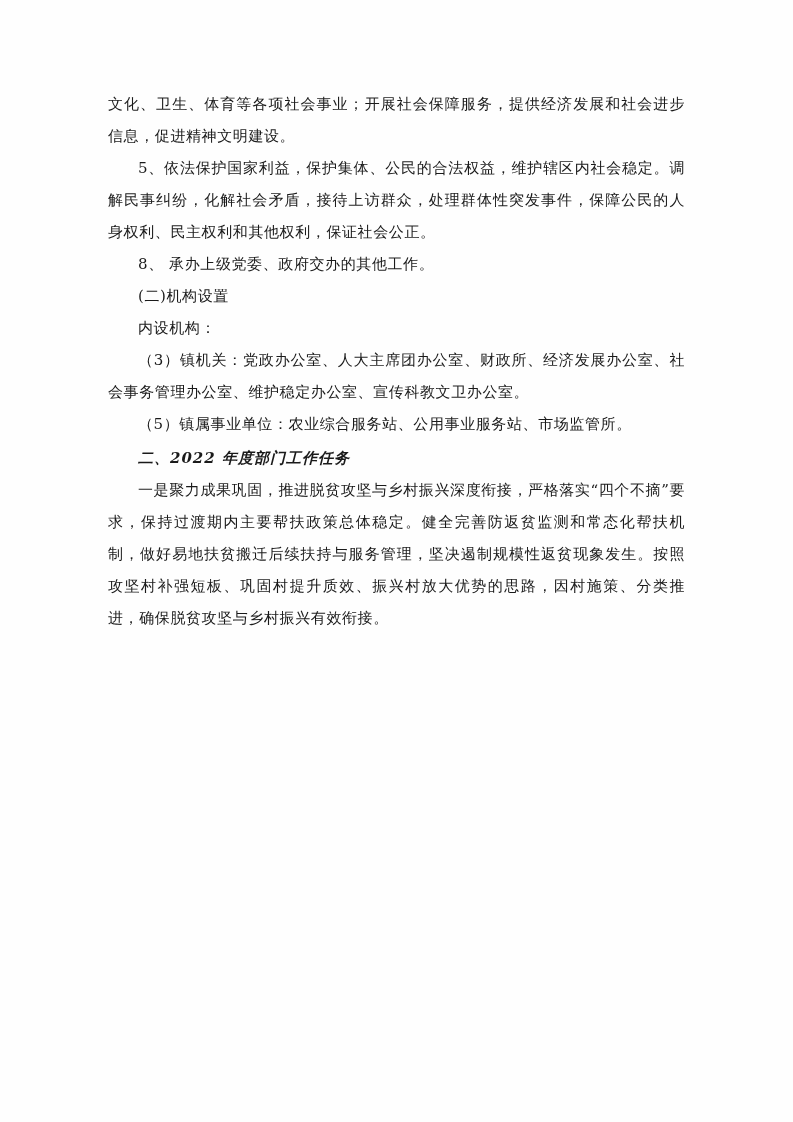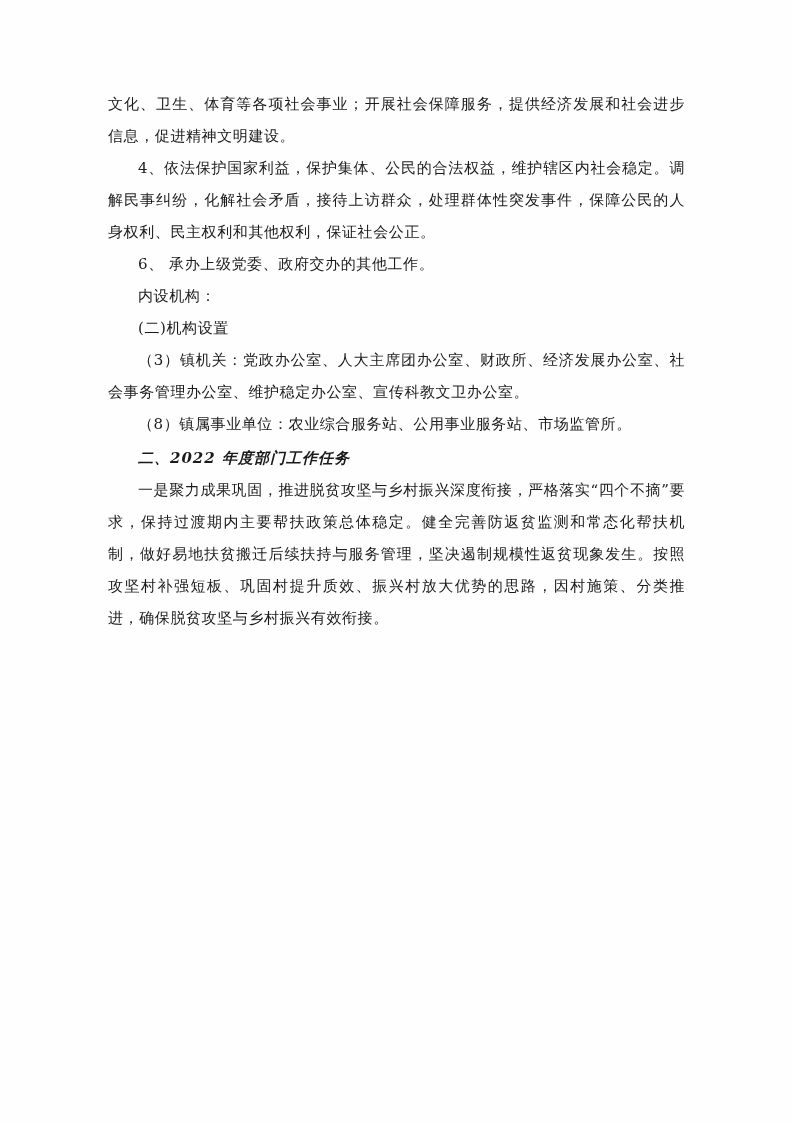--- a/index.html
+++ b/index.html
@@ -48,31 +48,31 @@
   }
 </style>
 </head>
 <body>
 
 <div class="page">
   <div class="doc-body">
 
     <p class="para no-indent">文化、卫生、体育等各项社会事业；开展社会保障服务，提供经济发展和社会进步信息，促进精神文明建设。</p>
 
-    <p class="para">4、依法保护国家利益，保护集体、公民的合法权益，维护辖区内社会稳定。调解民事纠纷，化解社会矛盾，接待上访群众，处理群体性突发事件，保障公民的人身权利、民主权利和其他权利，保证社会公正。</p>
+    <p class="para">5、依法保护国家利益，保护集体、公民的合法权益，维护辖区内社会稳定。调解民事纠纷，化解社会矛盾，接待上访群众，处理群体性突发事件，保障公民的人身权利、民主权利和其他权利，保证社会公正。</p>
 
-    <p class="para">6、 承办上级党委、政府交办的其他工作。</p>
+    <p class="para">8、 承办上级党委、政府交办的其他工作。</p>
+
+    <p class="para">(二)机构设置</p>
 
     <p class="para">内设机构：</p>
 
-    <p class="para">(二)机构设置</p>
-
     <p class="para">（3）镇机关：党政办公室、人大主席团办公室、财政所、经济发展办公室、社会事务管理办公室、维护稳定办公室、宣传科教文卫办公室。</p>
 
-    <p class="para">（8）镇属事业单位：农业综合服务站、公用事业服务站、市场监管所。</p>
+    <p class="para">（5）镇属事业单位：农业综合服务站、公用事业服务站、市场监管所。</p>
 
     <div class="section-gap"></div>
 
     <p class="heading">二、2022 年度部门工作任务</p>
 
     <p class="para">一是聚力成果巩固，推进脱贫攻坚与乡村振兴深度衔接，严格落实“四个不摘”要求，保持过渡期内主要帮扶政策总体稳定。健全完善防返贫监测和常态化帮扶机制，做好易地扶贫搬迁后续扶持与服务管理，坚决遏制规模性返贫现象发生。按照攻坚村补强短板、巩固村提升质效、振兴村放大优势的思路，因村施策、分类推进，确保脱贫攻坚与乡村振兴有效衔接。</p>
 
   </div>
 </div>
 

